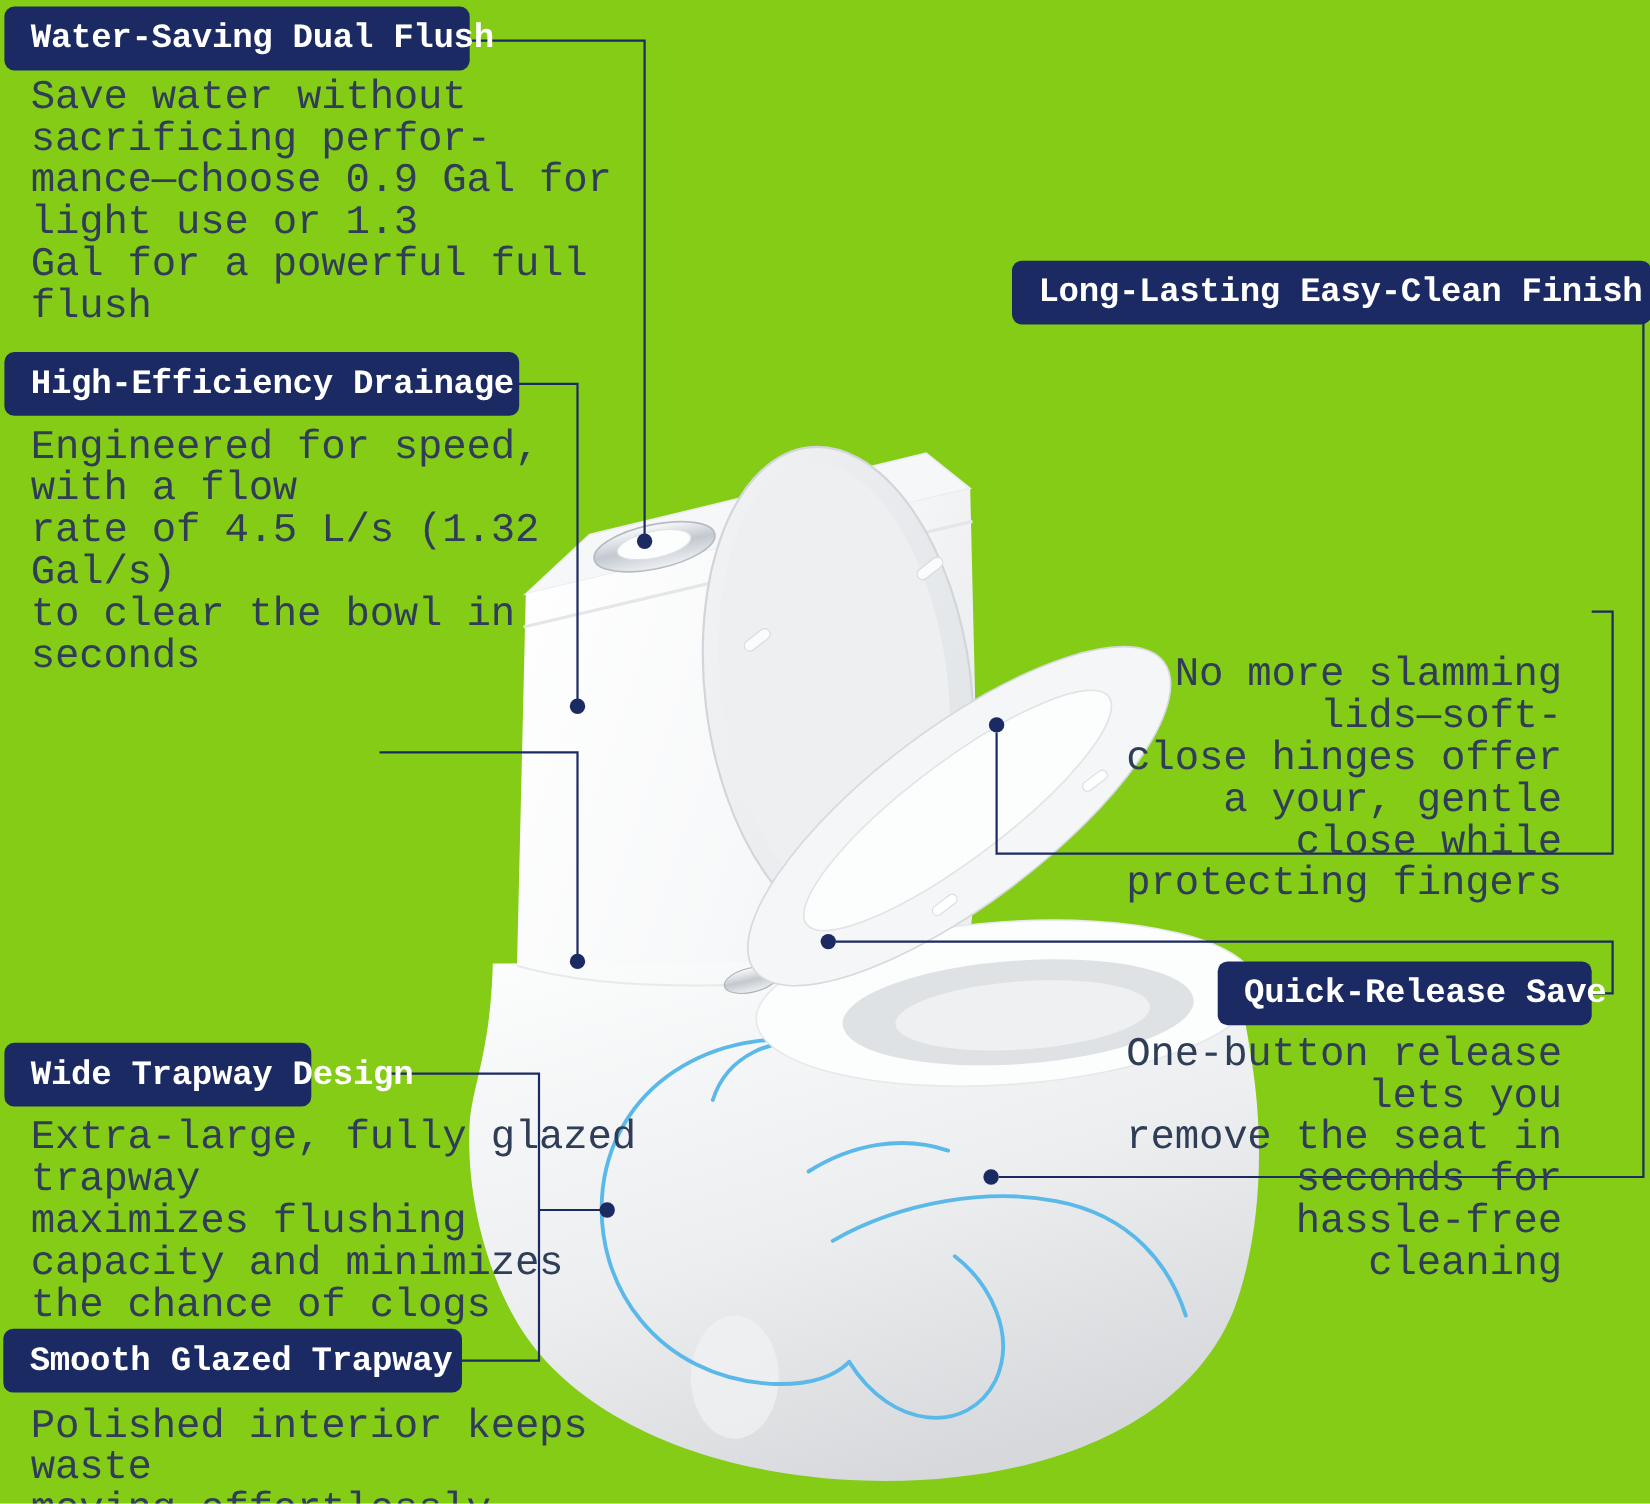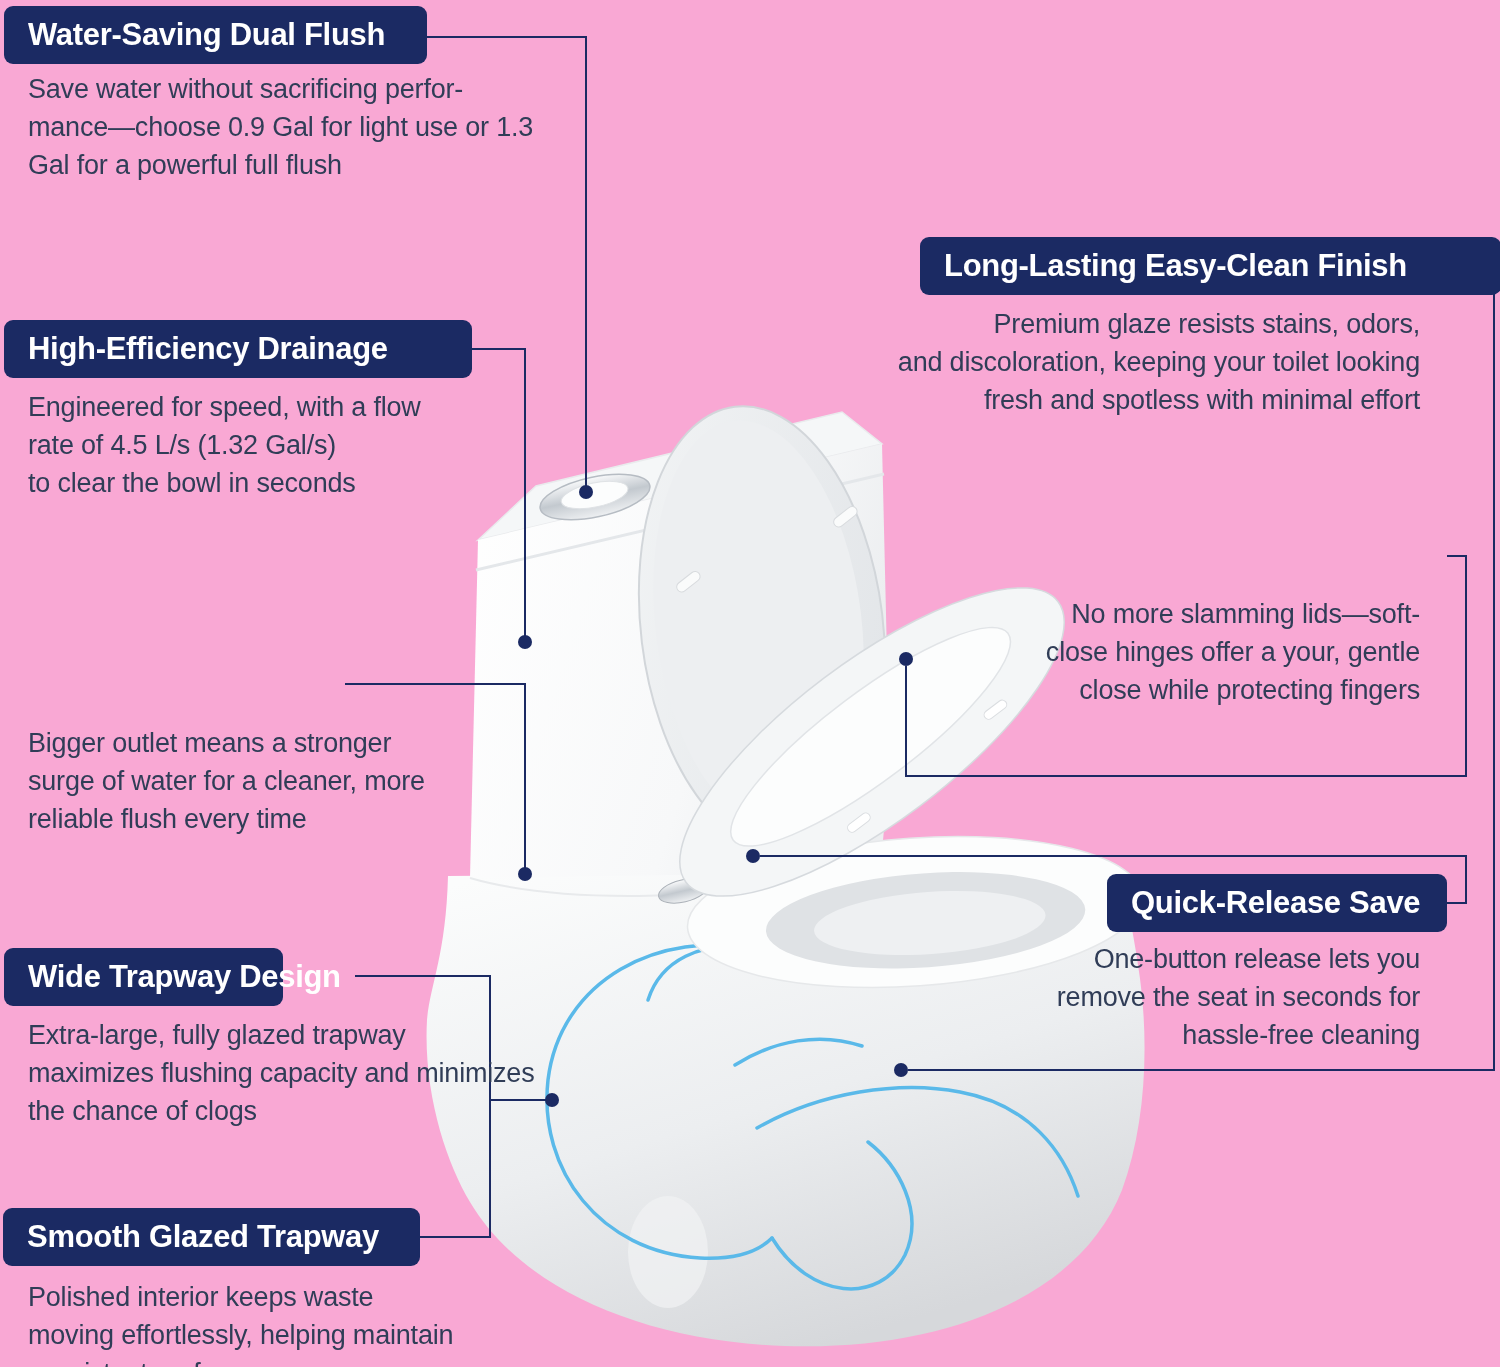--- a/index.html
+++ b/index.html
@@ -1,28 +1,28 @@
 <!DOCTYPE html>
 <html><head>
 <meta charset="utf-8">
 <style>
   html,body{margin:0;padding:0;background:#ffffff;}
   .stage{
-    position:relative;width:1500px;height:1367px;background:#f9a8d4;overflow:hidden;
-    font-family:Liberation Sans, sans-serif;
+    position:relative;width:1500px;height:1367px;background:#84cc16;overflow:hidden;
+    font-family:Liberation Mono, monospace;
   }
   .stage svg{position:absolute;left:0;top:0;}
   .chip{
     position:absolute;height:58px;background:#1b2a63;border-radius:9px;
     color:#ffffff;font-size:31px;font-weight:bold;letter-spacing:-0.3px;
     display:flex;align-items:center;padding-left:24px;box-sizing:border-box;
     white-space:nowrap;
   }
   .body-text{
-    position:absolute;color:#303d57;font-size:27px;line-height:38px;
+    position:absolute;color:#303d57;font-size:37px;line-height:38px;
     white-space:pre-line;letter-spacing:-0.2px;
   }
   .body-text.right{text-align:right;}
 </style>
 </head>
 <body>
 
 <div class="stage">
 
   <svg width="1500" height="1367" viewBox="0 0 1500 1367">
@@ -133,38 +133,32 @@
   <div class="chip" style="left:4px;top:6px;width:423px">Water-Saving Dual Flush</div>
   <div class="body-text" style="left:28px;top:70px;width:560px">Save water without sacrificing perfor-
 mance—choose 0.9 Gal for light use or 1.3
 Gal for a powerful full flush</div>
 
   <div class="chip" style="left:4px;top:320px;width:468px">High-Efficiency Drainage</div>
   <div class="body-text" style="left:28px;top:388px;width:520px">Engineered for speed, with a flow
 rate of 4.5 L/s (1.32 Gal/s)
 to clear the bowl in seconds</div>
 
-  <div class="body-text" style="left:28px;top:724px;width:520px">Bigger outlet means a stronger
-surge of water for a cleaner, more
-reliable flush every time</div>
 
   <div class="chip" style="left:4px;top:948px;width:279px">Wide Trapway Design</div>
   <div class="body-text" style="left:28px;top:1016px;width:560px">Extra-large, fully glazed trapway
 maximizes flushing capacity and minimizes
 the chance of clogs</div>
 
   <div class="chip" style="left:3px;top:1208px;width:417px">Smooth Glazed Trapway</div>
   <div class="body-text" style="left:28px;top:1278px;width:520px">Polished interior keeps waste
 moving effortlessly, helping maintain
 consistent performance</div>
 
   <div class="chip" style="left:920px;top:237px;width:581px">Long-Lasting Easy-Clean Finish</div>
-  <div class="body-text right" style="right:80px;top:305px;width:640px">Premium glaze resists stains, odors,
-and discoloration, keeping your toilet looking
-fresh and spotless with minimal effort</div>
 
   <div class="body-text right" style="right:80px;top:595px;width:440px">No more slamming lids—soft-
 close hinges offer a your, gentle
 close while protecting fingers</div>
 
   <div class="chip" style="left:1107px;top:874px;width:340px">Quick-Release Save</div>
   <div class="body-text right" style="right:80px;top:940px;width:440px">One-button release lets you
 remove the seat in seconds for
 hassle-free cleaning</div>
 

